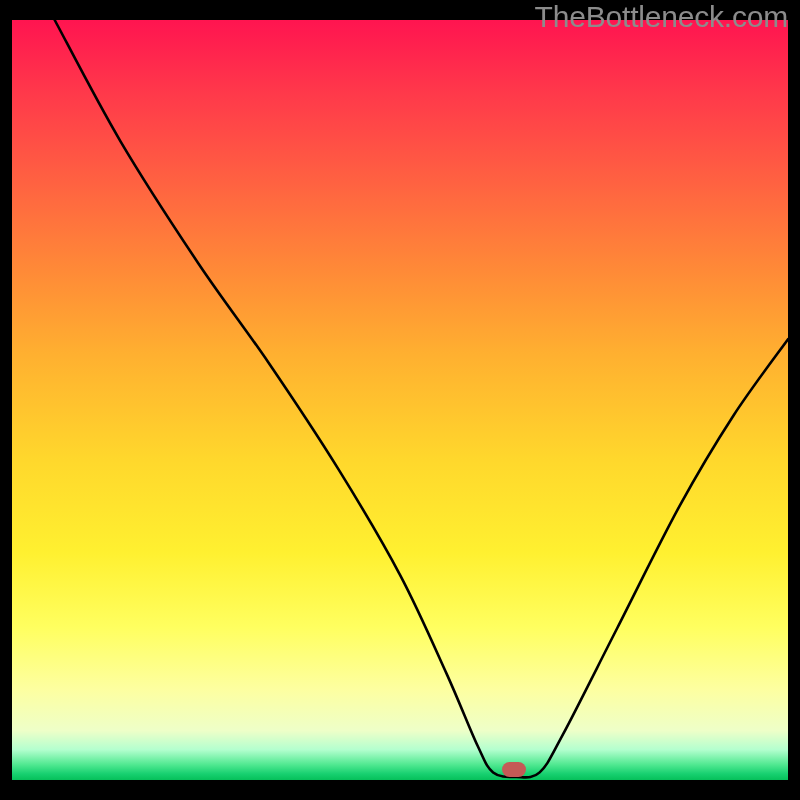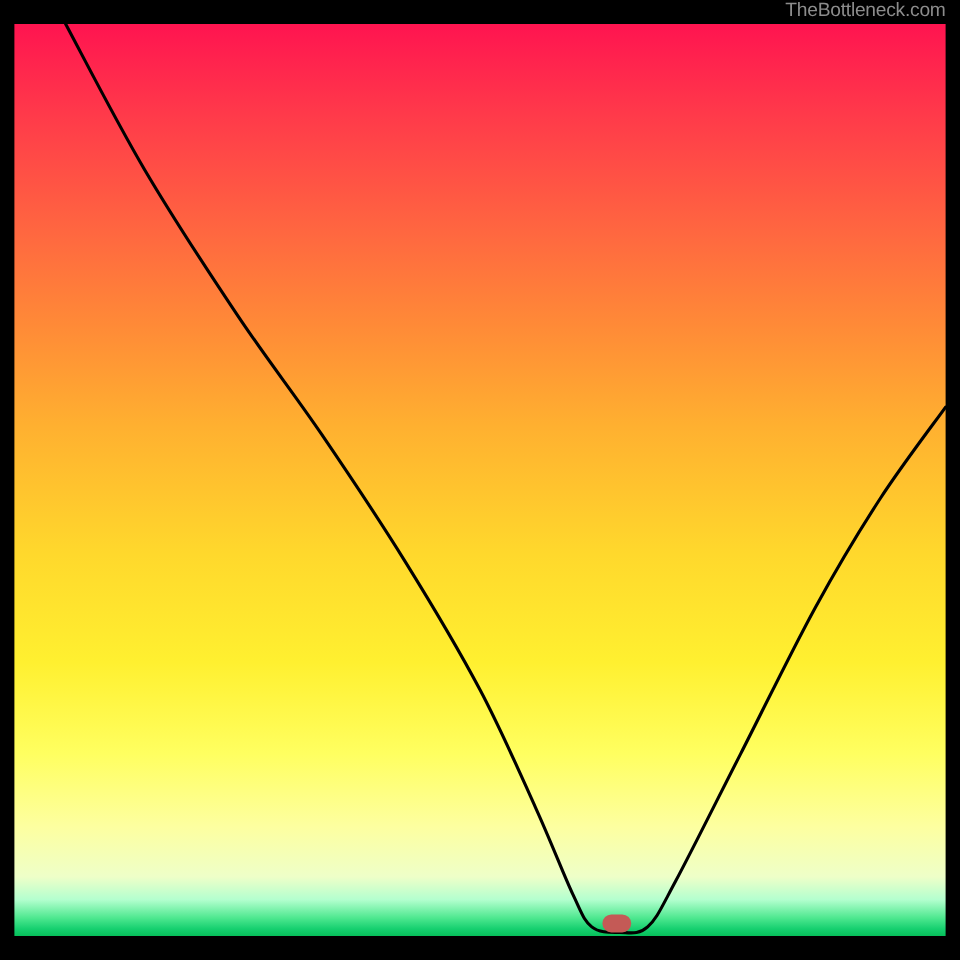--- a/index.html
+++ b/index.html
@@ -38,21 +38,21 @@
       #17d070 99.2%,
       #06c05a 100%
     );
   }
   .attribution {
     position: absolute;
     top: 0px;
     right: 12px;
     color: #8c8c8c;
     font-family: Arial, Helvetica, sans-serif;
-    font-size: 16px;
+    font-size: 30px;
     font-weight: 500;
     letter-spacing: -0.2px;
   }
   svg.curve {
     position: absolute;
     left: 0;
     top: 0;
     width: 100%;
     height: 100%;
     overflow: visible;

